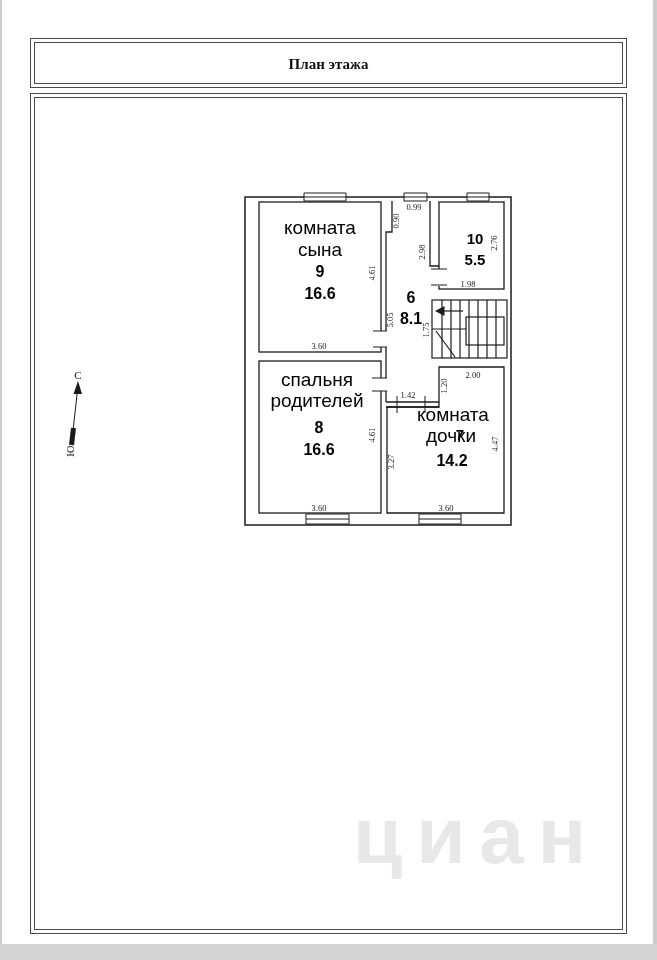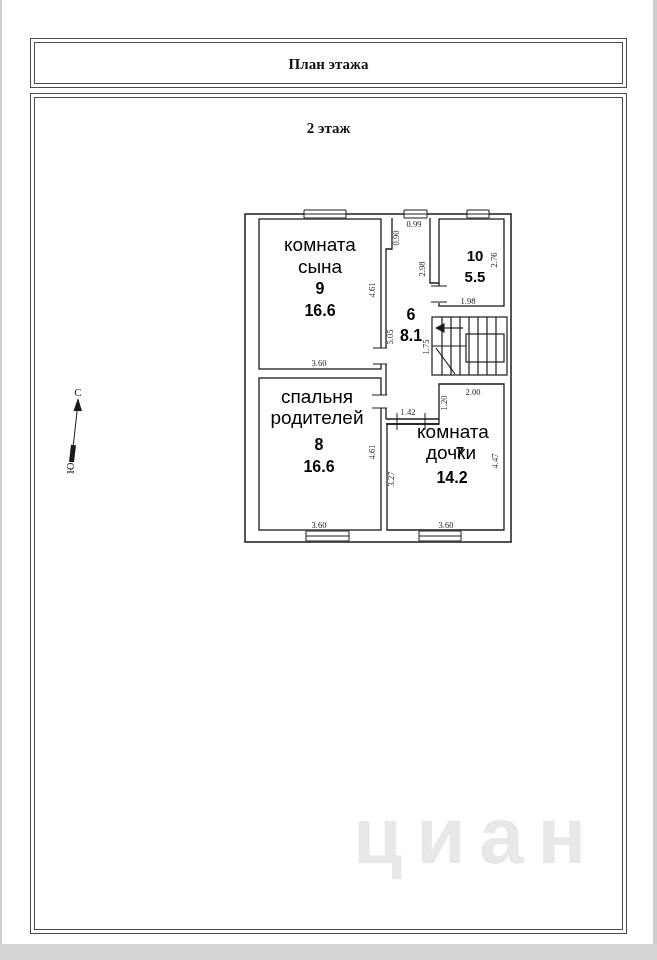--- a/index.html
+++ b/index.html
@@ -55,21 +55,20 @@
     <div class="box-inner">
       <div class="page-title">План этажа</div>
     </div>
   </div>
 
   <div class="box main-box">
     <div class="box-inner">
 
       <div class="watermark">циан</div>
 
-      <div class="floor-label over">2 этаж</div>
 
       
       <svg class="compass over" width="40" height="92" viewBox="0 0 40 92">
         <text class="cmp" x="19" y="11">С</text>
         <line x1="13" y1="72" x2="18.5" y2="22" stroke="#1a1a1a" stroke-width="1"></line>
         <polygon points="19,13 14.5,26 23,26" fill="#1a1a1a"></polygon>
         <line x1="12.5" y1="77" x2="14.5" y2="60" stroke="#1a1a1a" stroke-width="5"></line>
         <text class="cmp" x="12" y="86" transform="rotate(-90 12 83)">Ю</text>
       </svg>
 

